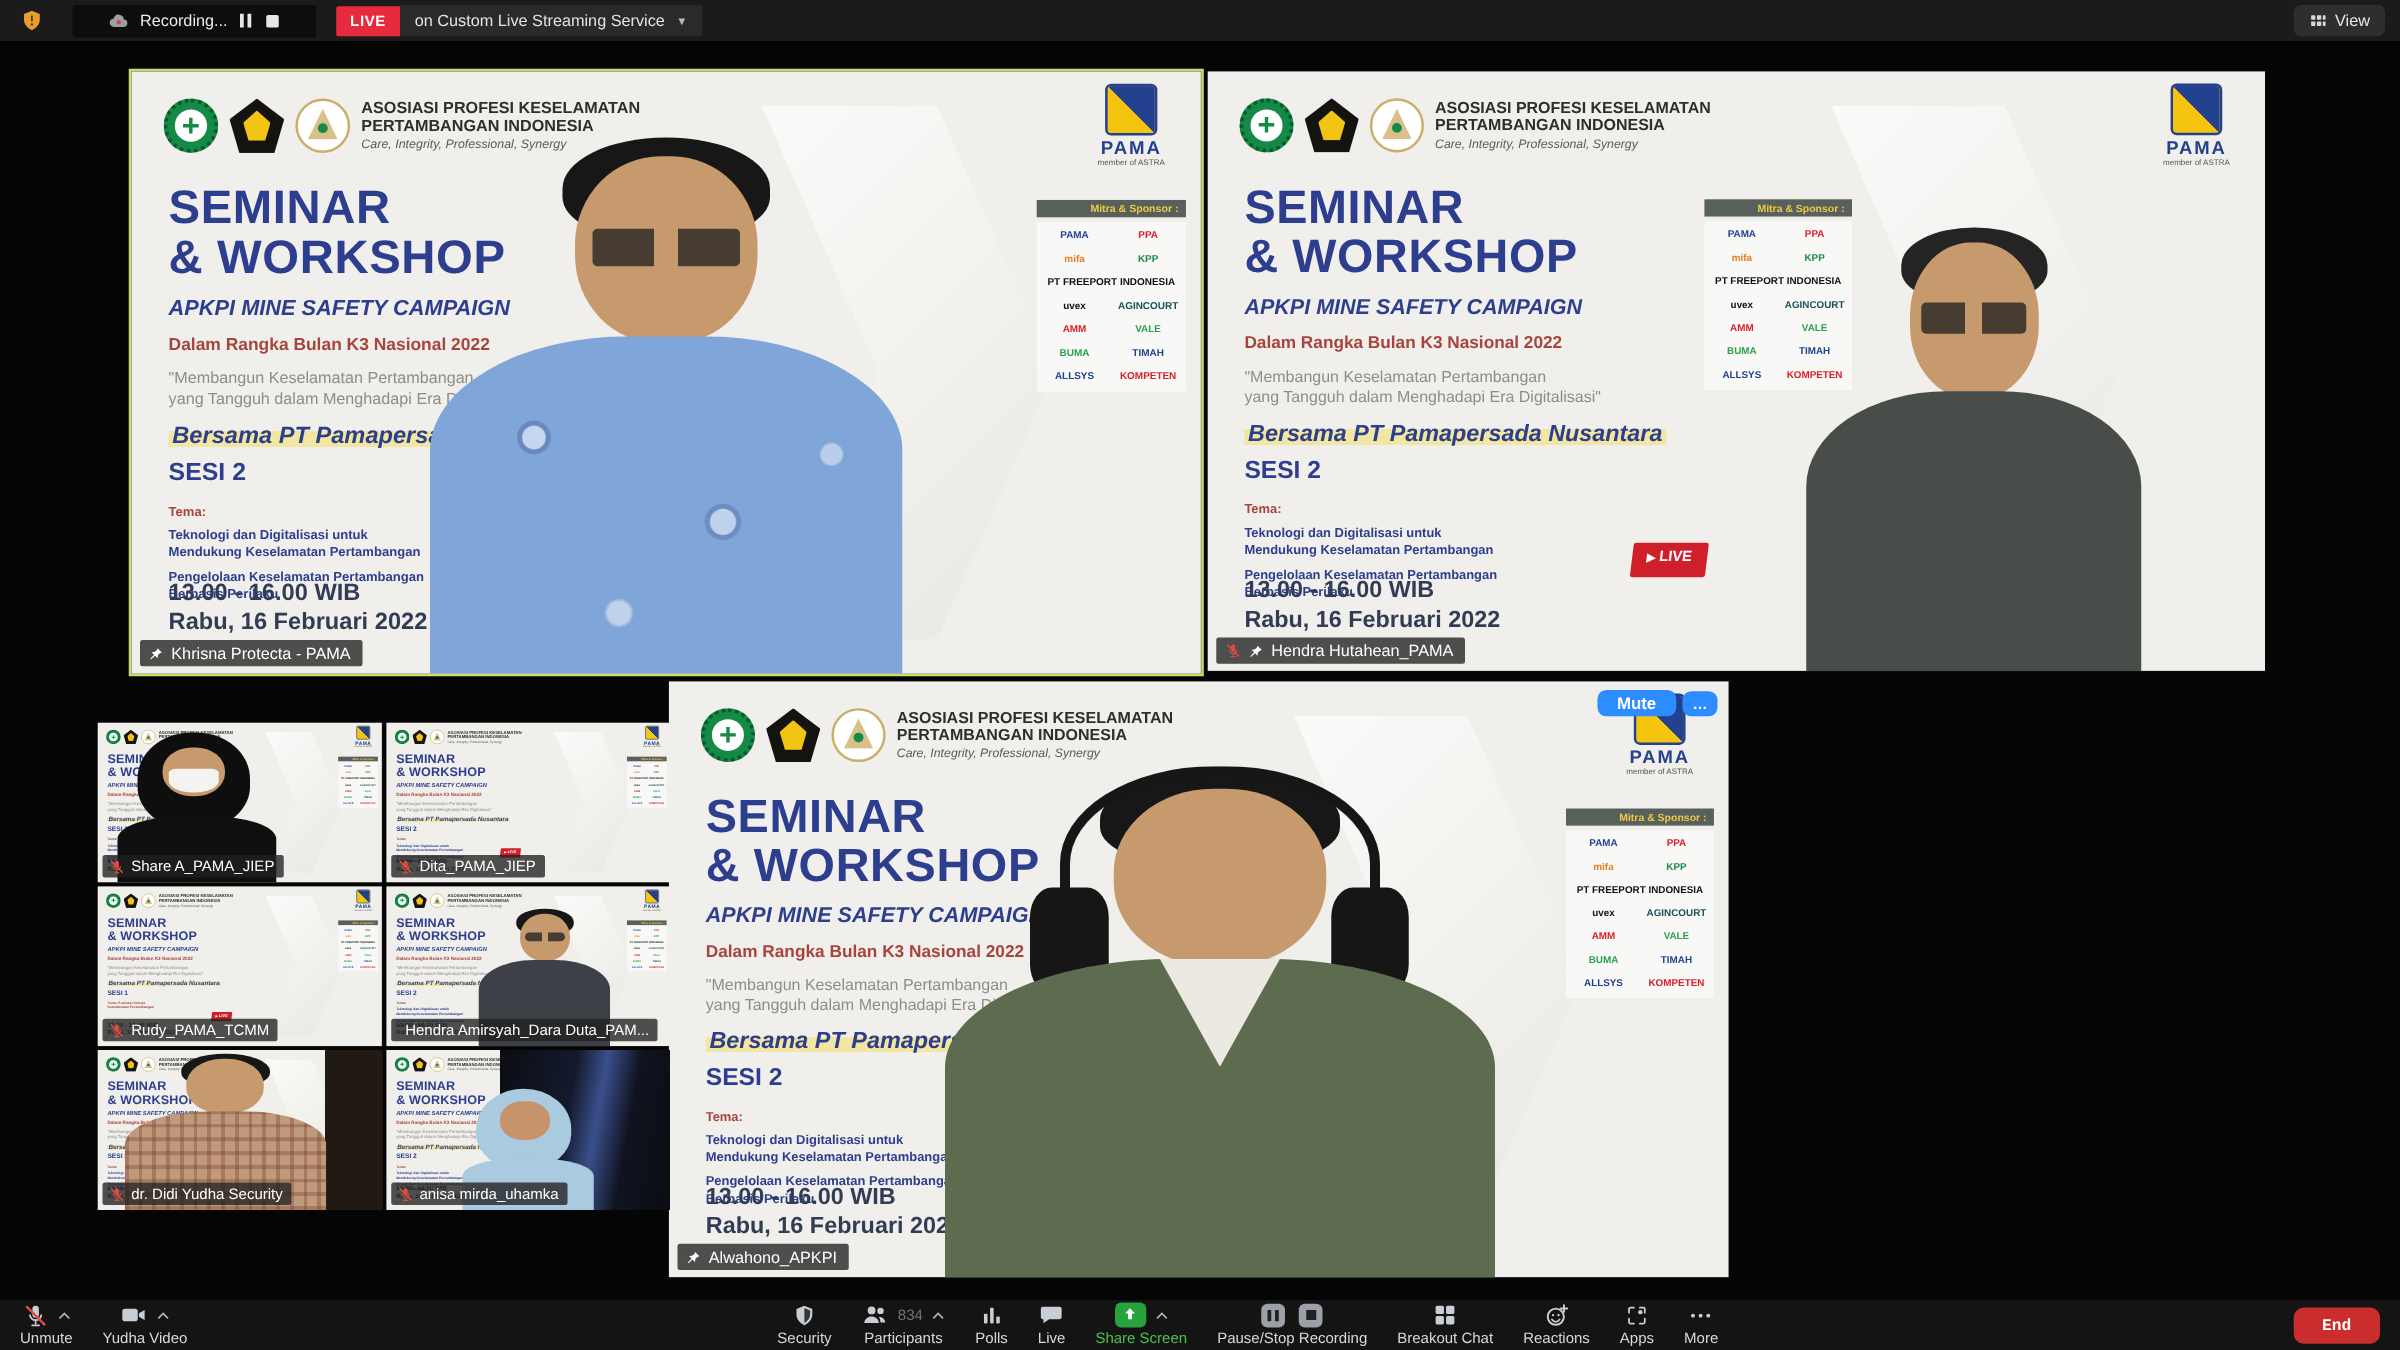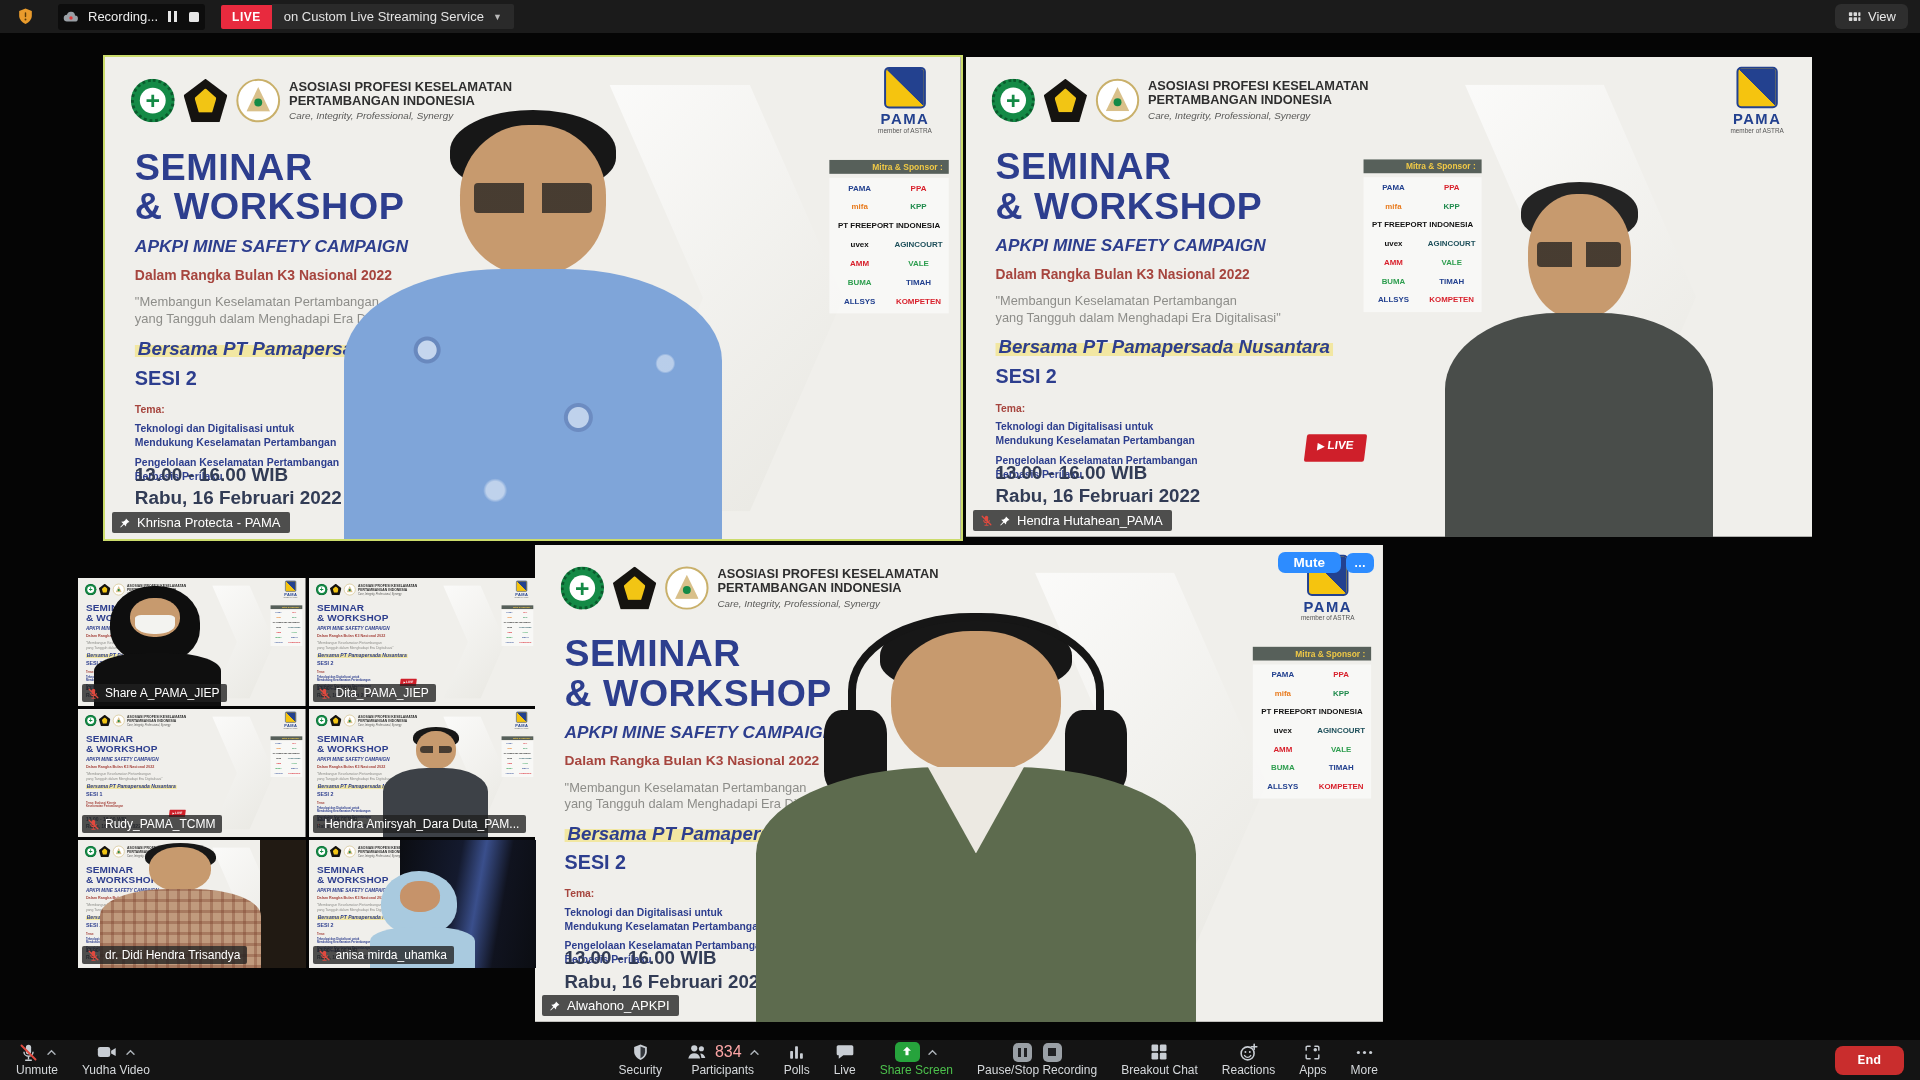--- a/index.html
+++ b/index.html
@@ -3,21 +3,21 @@
 <meta charset="utf-8">
 <style>
   * { margin:0; padding:0; box-sizing:border-box; }
   html,body { background:#000; }
   body { font-family:"Liberation Sans", sans-serif; }
   .screen { position:relative; width:1920px; height:1080px; background:#0a0a0a; overflow:hidden; }
 
   
   .topbar { position:absolute; top:0; left:0; right:0; height:33px; background:#1b1b1b; display:flex; align-items:center; padding:0 12px; }
   .shield-btn { display:flex; align-items:center; justify-content:center; width:26px; height:26px; background:none; border:none; cursor:pointer; }
-  .rec-pill { display:flex; align-items:center; gap:8px; background:#0d0d0d; border-radius:3px; padding:4px 4px; color:#ececec; font-size:13px; margin-left:20px; }
+  .rec-pill { display:flex; align-items:center; gap:8px; background:#0d0d0d; border-radius:3px; padding:4px 28px; color:#ececec; font-size:13px; margin-left:20px; }
   .rec-btn { background:none; border:none; cursor:pointer; display:flex; align-items:center; padding:0 2px; }
   .i-pause { display:inline-block; width:9px; height:11px; border-left:3px solid #e6e6e6; border-right:3px solid #e6e6e6; }
   .i-stop { display:inline-block; width:10px; height:10px; background:#e6e6e6; border-radius:1.5px; }
   .live-wrap { display:flex; align-items:center; margin-left:16px; }
   .live-badge { background:#e82a3e; color:#fff; font-size:12px; font-weight:800; padding:5px 11px; border-radius:2px 0 0 2px; letter-spacing:.5px; }
   .stream-select { display:flex; align-items:center; gap:9px; background:#2a2a2a; color:#e3e3e3; font-size:13px; padding:5px 12px; border-radius:0 2px 2px 0; border:none; cursor:pointer; }
   .caret { font-size:9px; color:#b9b9b9; }
   .view-btn { margin-left:auto; display:flex; align-items:center; gap:6px; background:#2e2e2e; border:none; color:#e8e8e8; font-size:13px; padding:5px 12px; border-radius:6px; cursor:pointer; }
 
   
@@ -146,21 +146,21 @@
   .more-btn { background:#2d8cff; color:#fff; font-size:12px; font-weight:700; padding:3px 8px; border-radius:7px; border:none; cursor:pointer; }
 
   
   .toolbar { position:absolute; left:0; right:0; bottom:0; height:40px; background:#141414; display:flex; align-items:stretch; z-index:10; }
   .tb-group-left { display:flex; align-items:stretch; padding-left:4px; }
   .tb-item { display:flex; flex-direction:column; align-items:center; justify-content:center; padding:2px 12px 3px; font-size:12px; color:#d6d9dc; gap:1px; cursor:pointer; white-space:nowrap; }
   .ic-row { display:flex; align-items:center; height:20px; gap:7px; }
   .tb-center { display:flex; align-items:stretch; margin:0 auto; }
   .share .tb-lb { color:#4cc04c; }
   .share-ic { width:25px; height:20px; background:#26a33c; border-radius:5px; display:flex; align-items:center; justify-content:center; }
-  .count { font-size:16px; color:#fca5a5; }
+  .count { font-size:12px; color:#737373; }
   .pp-ic { width:19px; height:19px; border-radius:5px; background:#9aa0a6; position:relative; margin:0 2px; display:inline-block; }
   .pp-ic.pause::before { content:""; position:absolute; left:5px; top:5px; width:3px; height:9px; background:#202124; box-shadow:6px 0 0 #202124; }
   .pp-ic.stop::before { content:""; position:absolute; left:5.5px; top:5.5px; width:8px; height:8px; background:#202124; }
   .end-btn { align-self:center; margin-right:16px; background:#c92d2d; color:#fff; border:none; border-radius:8px; font-size:13px; font-weight:600; padding:7px 23px; cursor:pointer;font-family:Liberation Mono, monospace; }
 </style>
 </head>
 <body>
 
 <div class="screen">
 
@@ -775,21 +775,21 @@
     <div class="name-label">
       <svg class="mic-ic" viewBox="0 0 24 24" width="13" height="13">
               <g fill="#e04a3f">
                 <rect x="9" y="3" width="6" height="11" rx="3"></rect>
                 <path d="M6 11a6 6 0 0 0 12 0h-1.6a4.4 4.4 0 0 1-8.8 0z"></path>
                 <rect x="11.2" y="17" width="1.6" height="3"></rect>
                 <rect x="8" y="20" width="8" height="1.6" rx=".8"></rect>
               </g>
               <line x1="4" y1="4" x2="20" y2="20" stroke="#e04a3f" stroke-width="2.4" stroke-linecap="round"></line>
             </svg>
-      <span class="nm">dr. Didi Hendra Trisandya</span>
+      <span class="nm">dr. Didi Yudha Security</span>
     </div>
   </section>
 
   <section class="tile small-tile bg-dark">
     <div class="poster-slot" style="--sx:.2645;--sy:.2628">
   <div class="poster">
     <div class="p-chevrons"></div>
     <div class="p-header">
       <div class="lg lg-k3"></div>
       <div class="lg lg-esdm"></div>

